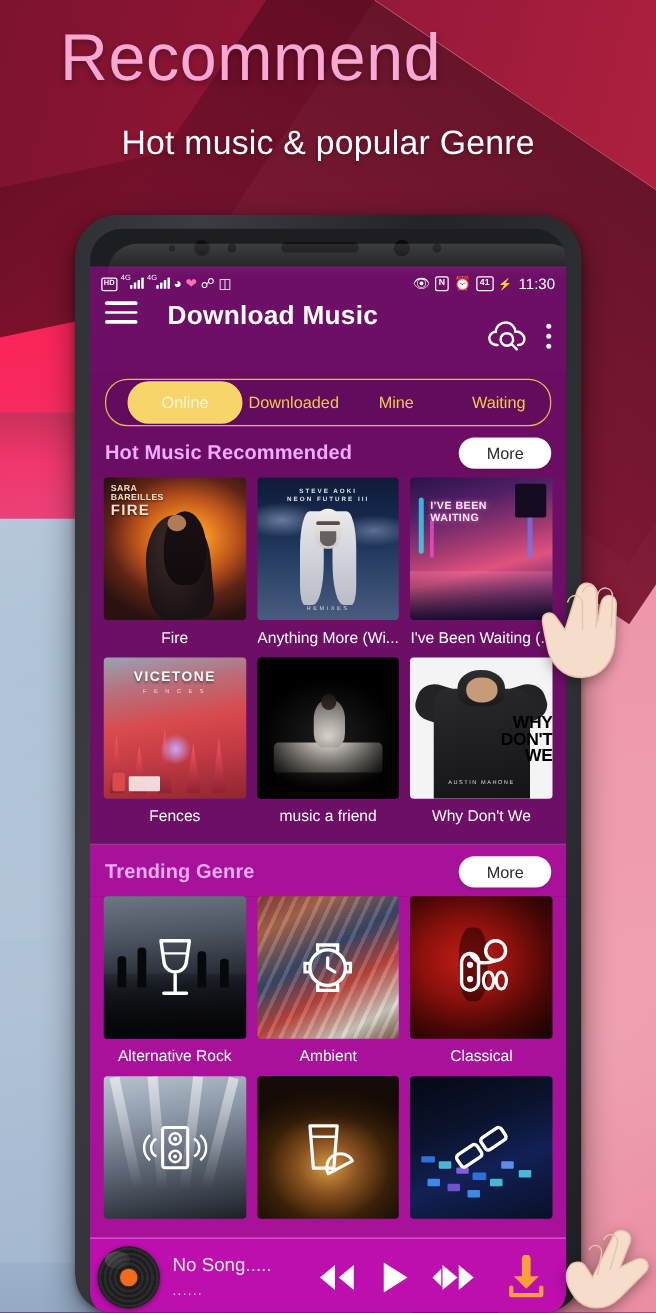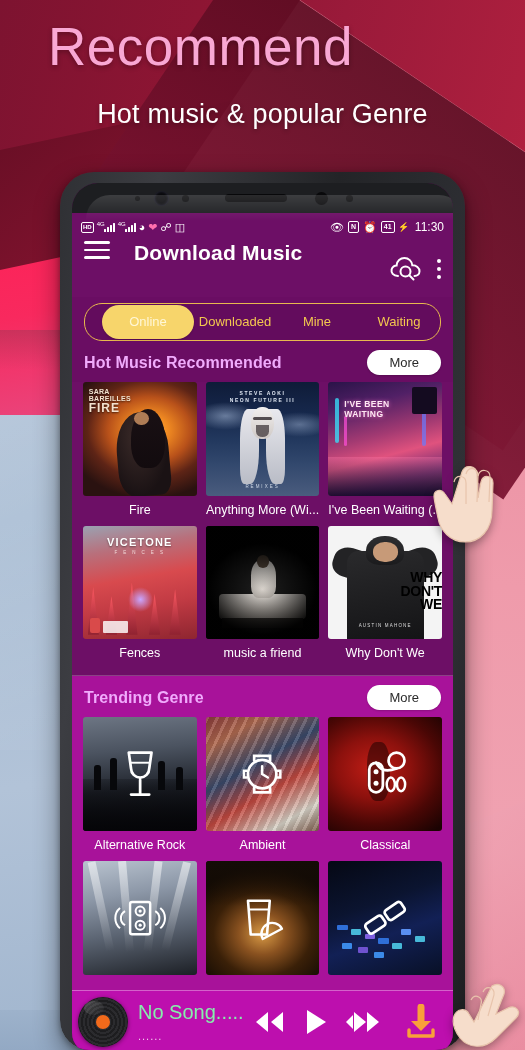--- a/index.html
+++ b/index.html
@@ -236,21 +236,21 @@
   .player{position:absolute;left:0;bottom:0;width:381px;height:62px;background:#bd0fae;
     display:flex;align-items:center;border-top:1px solid rgba(255,255,255,.35);z-index:20;}
   .vinyl{width:50px;height:50px;border-radius:50%;margin-left:6px;flex:0 0 50px;position:relative;
     background:repeating-radial-gradient(circle at 50% 50%, #1d1d1f 0 2px, #2b2b2e 2px 4px);
     box-shadow:0 1px 4px rgba(0,0,0,.45);cursor:pointer;}
   .vinyl::after{content:"";position:absolute;left:18px;top:18px;width:14px;height:14px;border-radius:50%;
     background:#f26a1b;}
   .vinyl .shine{position:absolute;left:6px;top:4px;width:20px;height:14px;border-radius:50%;
     background:linear-gradient(140deg,rgba(255,255,255,.22),rgba(255,255,255,0));}
   .ptext{margin-left:10px;min-width:0;flex:0 0 auto;width:108px;}
-  .ptitle{color:#86efac;font-size:20px;line-height:1.05;white-space:nowrap;overflow:hidden;}
+  .ptitle{color:#e5e5e5;font-size:15px;line-height:1.05;white-space:nowrap;overflow:hidden;}
   .psub{color:#f3c9ee;font-size:11px;letter-spacing:1px;margin-top:7px;}
   .pctrl{display:flex;align-items:center;gap:16px;margin-left:6px;}
   .pbtn{cursor:pointer;display:flex;align-items:center;}
   .dlbtn{margin-left:auto;margin-right:14px;cursor:pointer;display:flex;align-items:center;}
 
   
   .hand{position:absolute;z-index:60;filter:drop-shadow(0 3px 5px rgba(0,0,0,.35));}
   .hand1{left:432px;top:452px;width:74px;height:96px;}
   .hand2{left:452px;top:980px;width:78px;height:78px;}
 </style>

